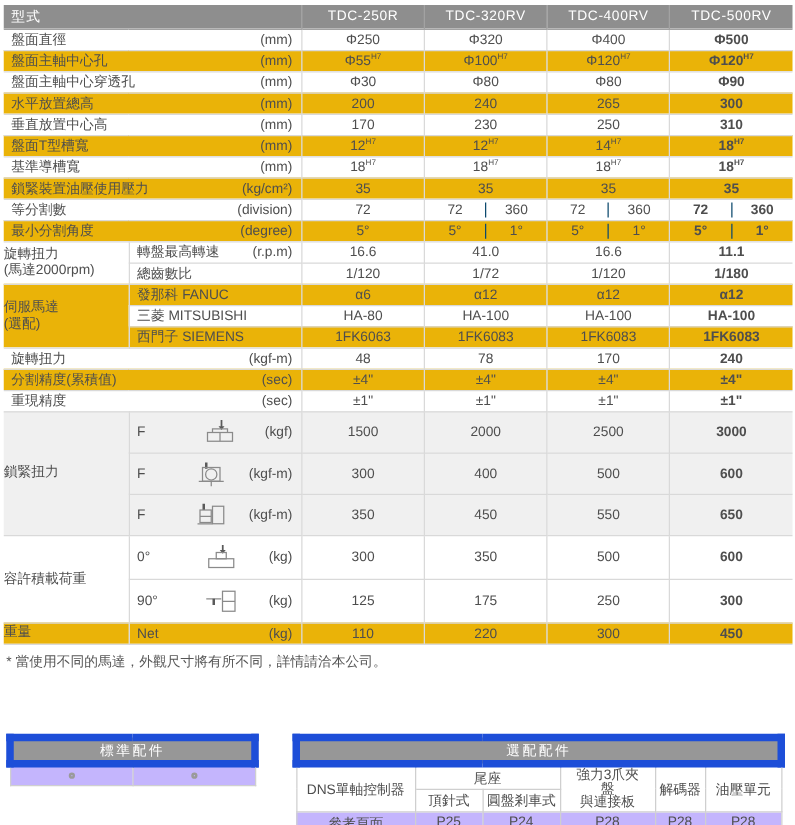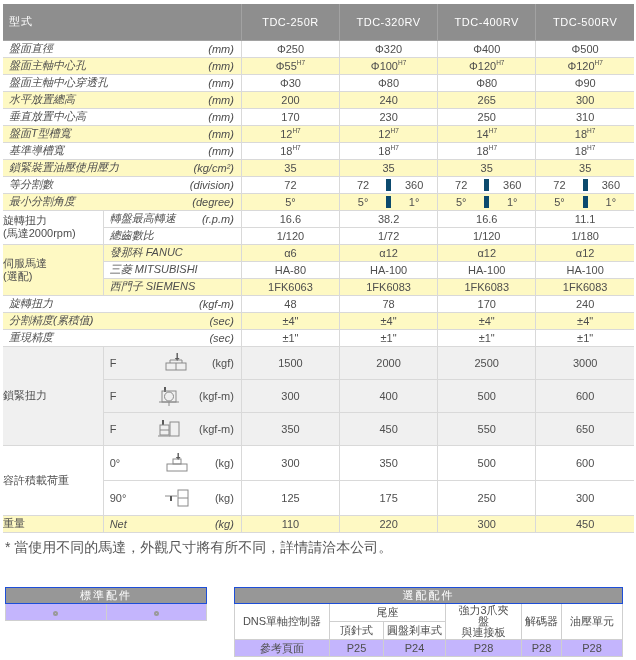--- a/index.html
+++ b/index.html
@@ -8,50 +8,50 @@
     width: 636px; height: 660px; overflow: hidden; position: relative;
     font-family: "Liberation Sans", "DejaVu Sans", sans-serif;
     color: #4e4e4e; -webkit-font-smoothing: antialiased;
   }
   table { border-collapse: collapse; table-layout: fixed; }
 
   
   table.spec { width: 631px; margin: 4px 0 0 3px; font-size: 11px; }
   .spec th, .spec td { border: 1px solid #d9d9d9; height: 17px; padding: 0; vertical-align: middle; }
   .spec td:first-child, .spec th:first-child { border-left: none; }
-  .spec td:last-child, .spec th:last-child { border-right: none; }
+  .spec td:last-child, .spec th:last-child { border-right: none; font-weight: bold; }
   .spec tr.head th {
-    background: #8e8e8e; color: #fff; font-weight: normal; height: 36px;
+    background: #8e8e8e; color: #fff; font-weight: normal; height: 19px;
     border-color: #a2a2a2; border-top: none; text-align: center; letter-spacing: .5px;
   }
   .spec tr.head th.corner { text-align: left; padding-left: 6px; letter-spacing: 1px; }
   tr.w td { background: #fff; }
-  tr.g td { background: #fef9c3; }
+  tr.g td { background: #eab308; }
   tr.cl td { background: #f0f0f0; height: 33px; }
   tr.ld td { background: #fff; height: 35px; }
-  .lr { display: flex; justify-content: space-between; align-items: center; padding: 0 7px 0 6px; font-style: italic; }
+  .lr { display: flex; justify-content: space-between; align-items: center; padding: 0 7px 0 6px; }
   .lr3 { display: flex; align-items: center; padding: 0 7px 0 6px; }
   .lr3 .sl { width: 30px; text-align: left; }
   .lr3 .ic { flex: 1; text-align: center; line-height: 0; }
   .grp { padding-left: 6px; line-height: 13px; }
   .d { text-align: center; }
   .split { display: flex; }
   .split .half { flex: 1; text-align: center; }
-  .split .hl { border-left: 5px solid #0c4a6e; }
+  .split .hl { border-left: 1px solid #0c4a6e; }
   sup { font-size: 6.5px; vertical-align: super; line-height: 0; letter-spacing: 0; }
   .icon svg { stroke: #8a8a8a; fill: none; stroke-width: 1; }
   .icon .arr { fill: #5a5a5a; stroke: none; }
 
   
-  .notes { margin: 7px 0 0 5px; font-size: 14px; line-height: 15px; color: #565656; }
+  .notes { margin: 7px 0 0 5px; font-size: 11px; line-height: 15px; color: #565656; }
 
   
   .bottom { position: absolute; left: 0; top: 587px; width: 636px; display: flex; align-items: flex-start; }
   table.acc { font-size: 11px; }
-  .acc th { background: #979797; color: #fff; font-weight: normal; height: 16px; border: 1px solid #1d4ed8; letter-spacing: 2px; }
+  .acc th { background: #979797; color: #fff; font-weight: normal; height: 16px; border: 6px solid #1d4ed8; letter-spacing: 2px; }
   .acc td { border: 1px solid #cfcfcf; text-align: center; height: 17px; background: #fff; padding: 0 2px; }
   .acc tr.g2 td { background: #c4b5fd; }
   table.std { width: 202px; margin-left: 5px; }
   table.opt { width: 388px; margin-left: 27px; }
   .opt td.two { line-height: 11px; padding: 1px 8px; }
   .ring { display: inline-block; width: 5px; height: 5px; border: 2px solid #9a9a9a; border-radius: 50%; vertical-align: middle; }
 </style>
 </head>
 <body>
 
@@ -235,21 +235,21 @@
 
   <tr class="w">
     <td rowspan="2" class="grp"><span>旋轉扭力</span><br><span>(馬達2000rpm)</span></td>
     <td>
           <div class="lr">
             <span>轉盤最高轉速</span>
             <span>(r.p.m)</span>
           </div>
         </td>
     <td class="d">16.6</td>
-    <td class="d">38.2</td>
+    <td class="d">41.0</td>
     <td class="d">16.6</td>
     <td class="d">11.1</td>
   </tr>
   <tr class="w">
     <td>
           <div class="lr">
             <span>總齒數比</span>
           </div>
         </td>
     <td class="d">1/120</td>

